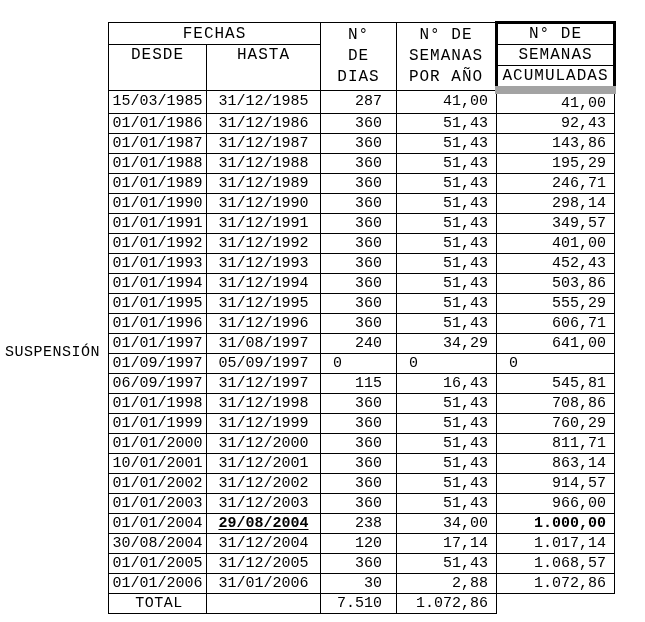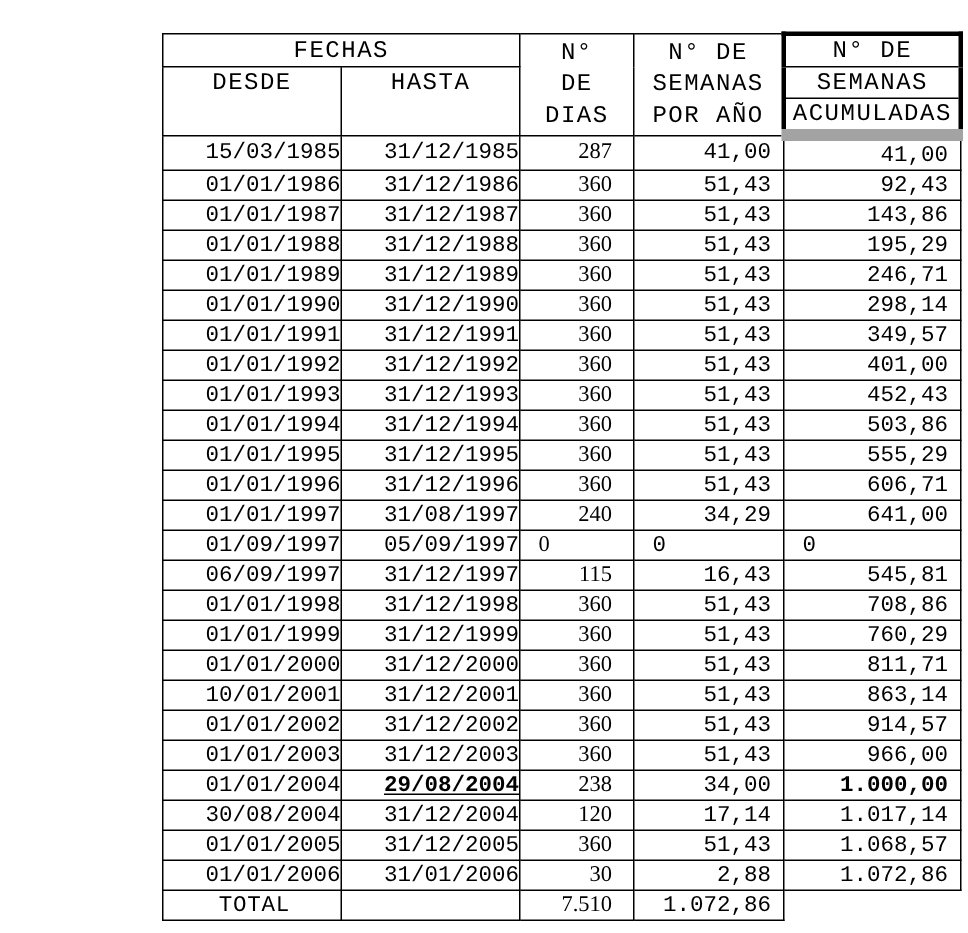--- a/index.html
+++ b/index.html
@@ -47,23 +47,23 @@
     line-height: 20px;
   }
   th.multi div { line-height: 21px; }
   th.top-align { vertical-align: top; }
 
   
   th.acc { border-left: 3px solid #000; border-right: 3px solid #000; }
   th.acc-top { border-top: 3px solid #000; }
   th.acc-bottom { border-bottom: 8px solid #a3a3a3; }
 
-  td.date { text-align: left; padding-left: 28px; }
+  td.date { text-align: center; }
   td.num { text-align: right; padding-right: 8px; }
-  td.dias { padding-right: 14px; font-family: Liberation Serif, serif; }
+  td.dias { padding-right: 14px; }
 
   tr.suspension td.num,
   tr.suspension td.dias {
     text-align: left;
     padding-right: 0;
     padding-left: 12px;
   }
   tr.milestone td:nth-child(2) {
     font-weight: bold;
     text-decoration: underline;
@@ -71,20 +71,21 @@
   }
   tr.milestone td:nth-child(5) { font-weight: bold; }
   tr.total td:nth-child(1) { text-align: center; padding-left: 3px; letter-spacing: 0.5px; }
   tr.total td:nth-child(5) { border: none; }
 </style>
 </head>
 <body>
 
 <div class="page">
 
+  <div class="suspension-label">SUSPENSIÓN</div>
 
   <table class="calc">
     <colgroup>
       <col style="width:98px">
       <col style="width:114px">
       <col style="width:76px">
       <col style="width:100px">
       <col style="width:118px">
     </colgroup>
     <thead>

